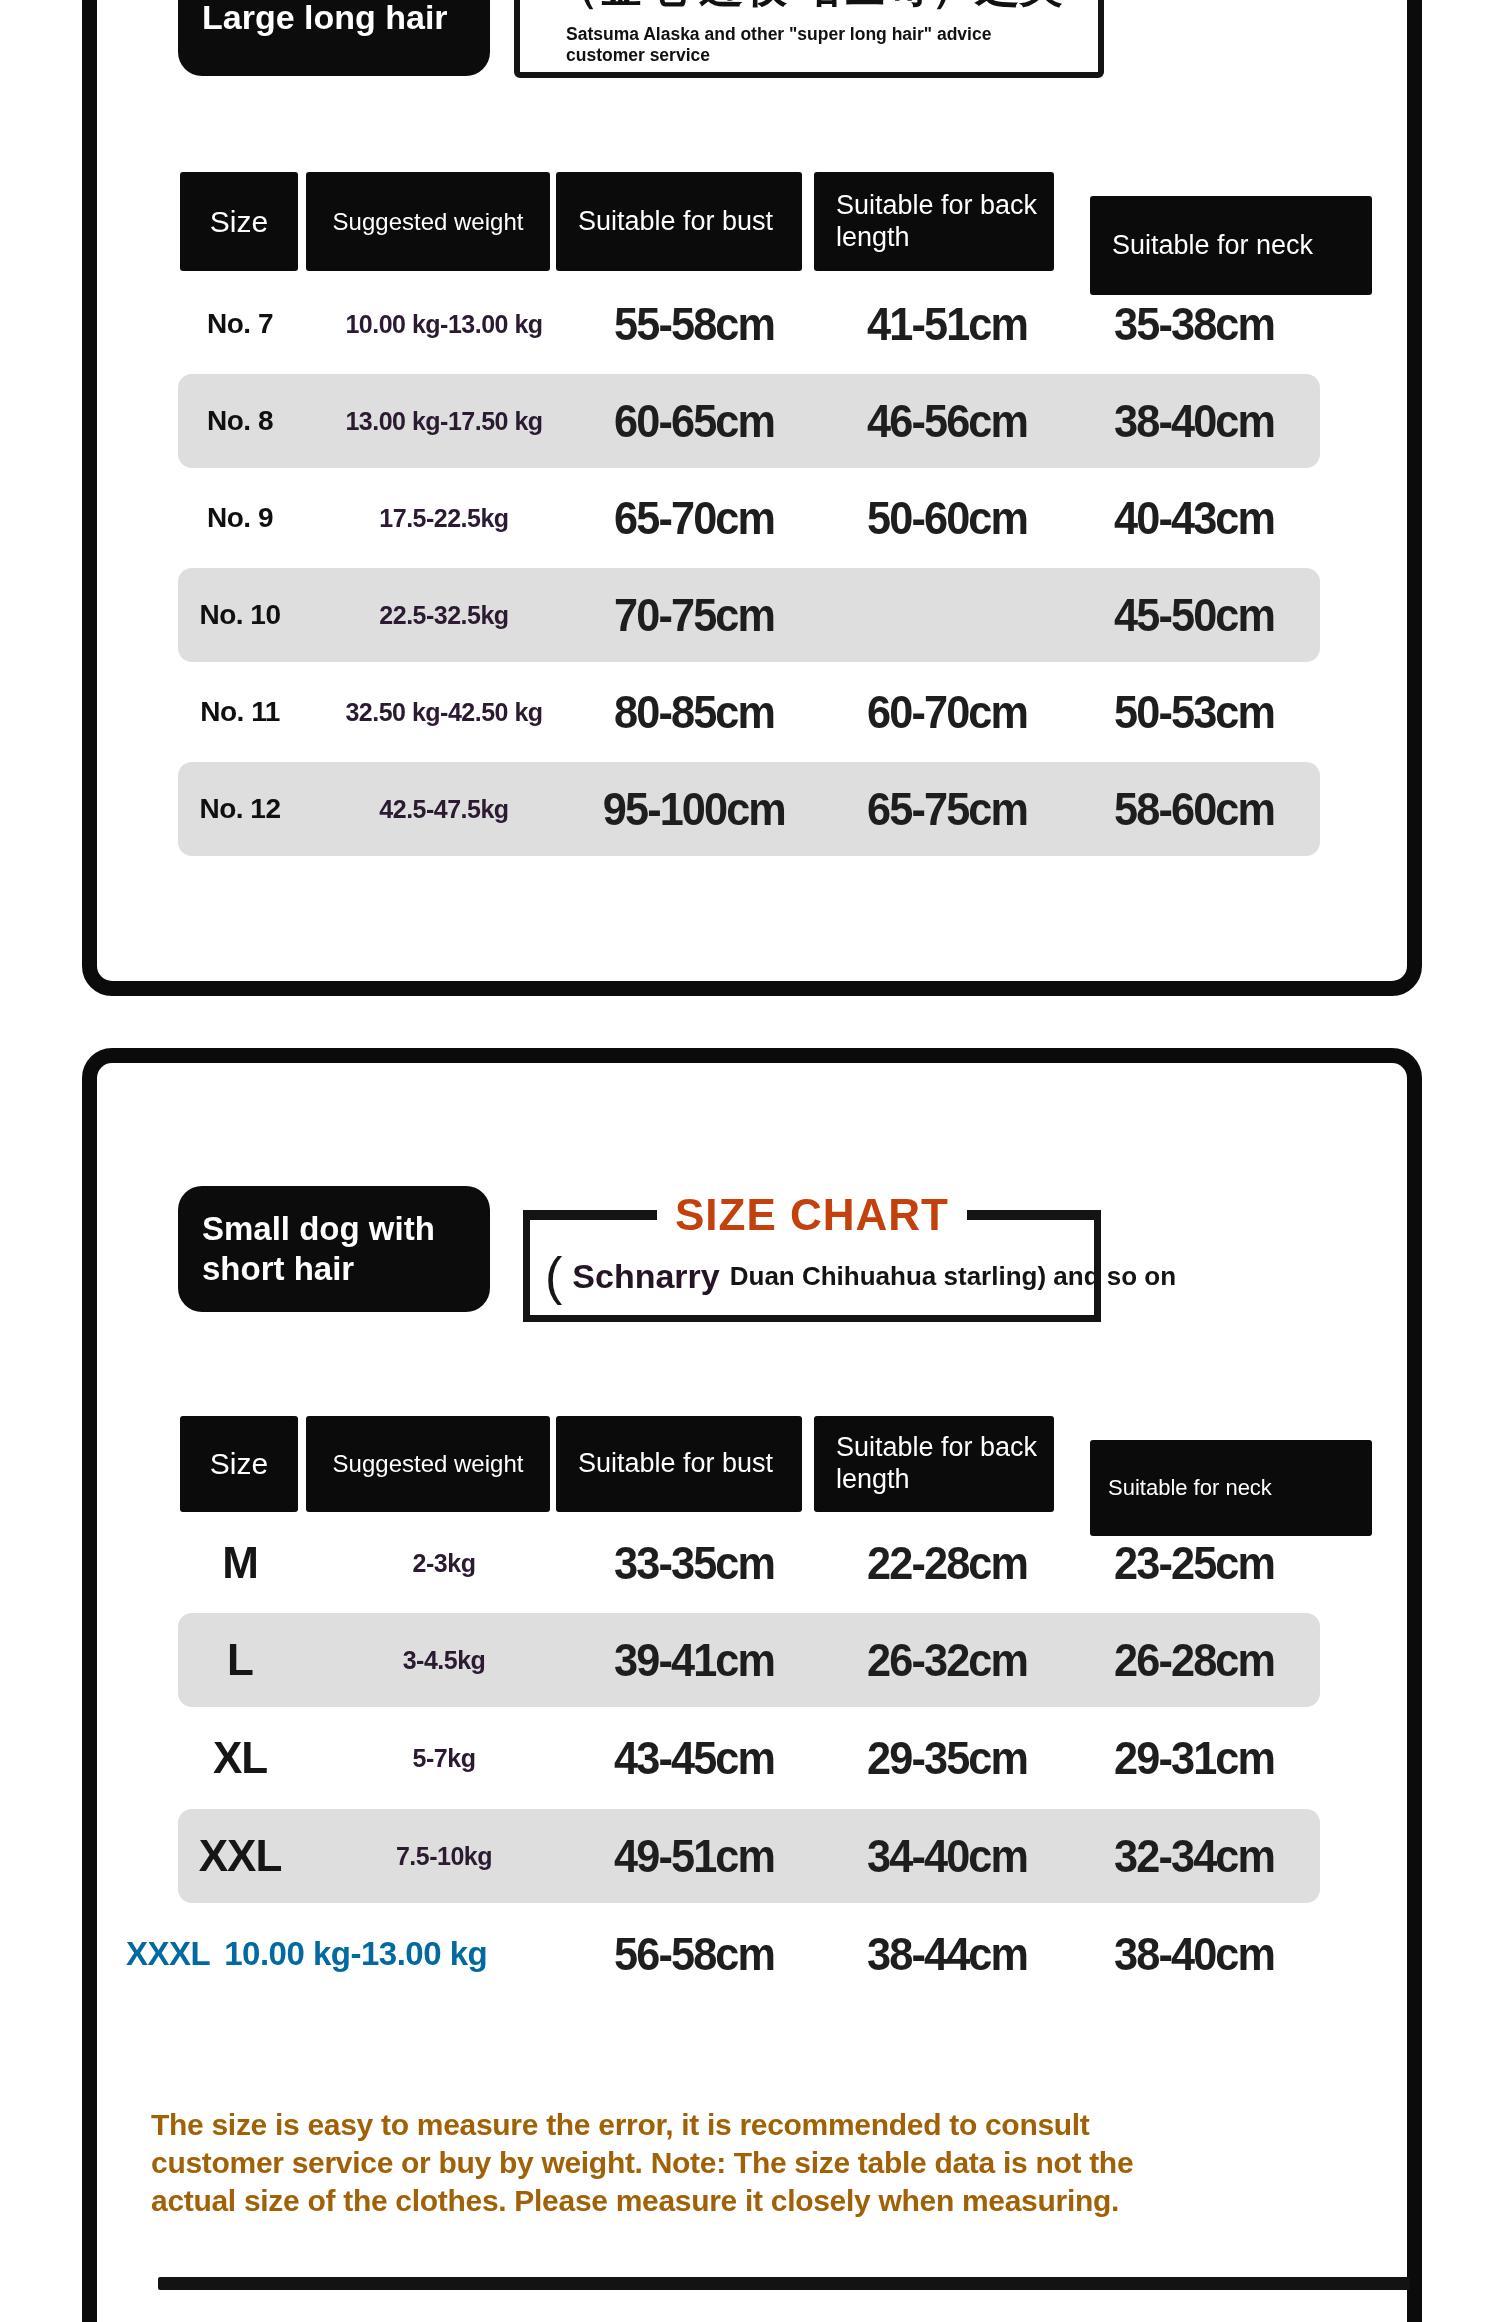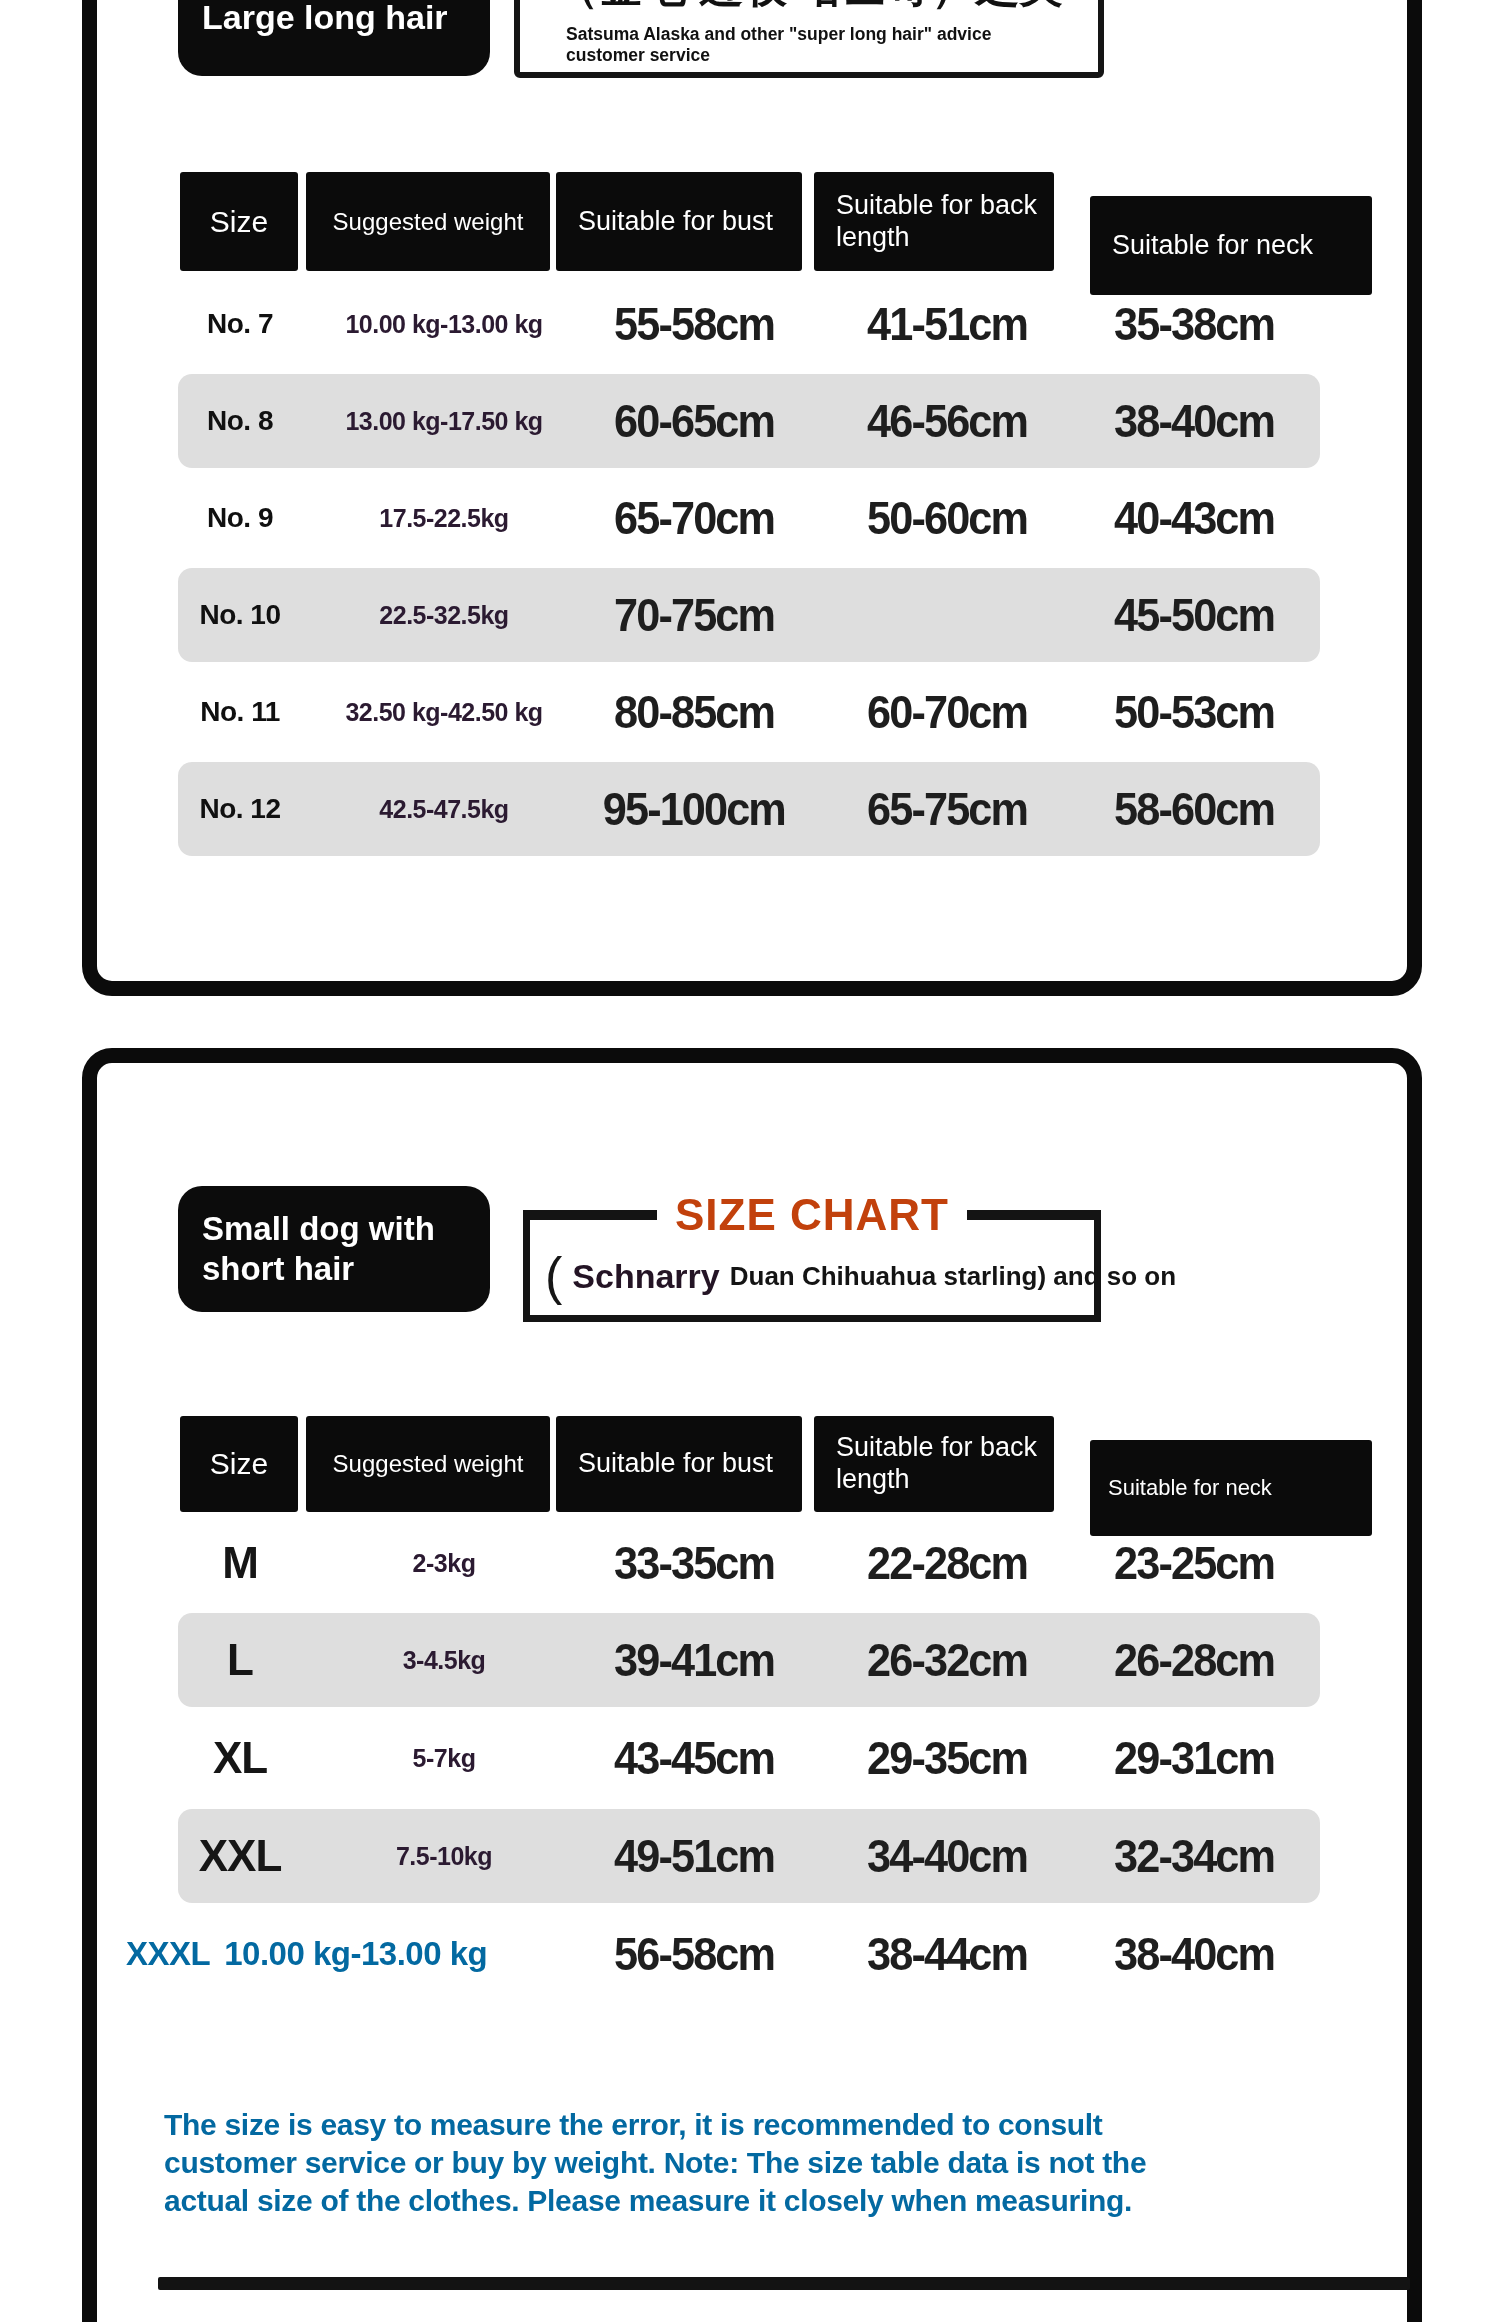--- a/index.html
+++ b/index.html
@@ -51,22 +51,22 @@
   .chartbox{position:absolute;left:523px;top:1210px;width:578px;height:112px;border:7px solid #141414;
             border-top-width:10px;box-sizing:border-box;background:#fff;}
   .charttitle{position:absolute;left:812px;top:1215px;transform:translate(-50%,-50%);background:#fff;
               padding:0 18px;font-size:44px;font-weight:700;color:#c2410c;letter-spacing:1px;white-space:nowrap;}
   .chartnote{position:absolute;left:545px;top:1246px;width:545px;height:60px;display:flex;
              align-items:center;gap:10px;white-space:nowrap;}
   .paren{font-size:52px;font-weight:400;color:#161616;line-height:1;}
   .brand{font-size:34px;font-weight:700;color:#241425;}
   .rest{font-size:26px;font-weight:700;color:#141414;}
 
-  .warning{position:absolute;left:151px;top:2106px;color:#0369a1;font-size:30px;font-weight:700;
-           line-height:38px;letter-spacing:-0.3px;white-space:nowrap;margin-left:13px;}
+  .warning{position:absolute;left:151px;top:2106px;color:#a16207;font-size:30px;font-weight:700;
+           line-height:38px;letter-spacing:-0.3px;white-space:nowrap;}
   .bottombar{position:absolute;left:158px;top:2277px;width:1252px;height:13px;background:#131313;border-radius:2px;}
 </style>
 </head>
 <body>
 
 <div class="canvas">
 
   <div class="frame" id="frame1"></div>
 
   <div class="tagbox" id="tag1">

